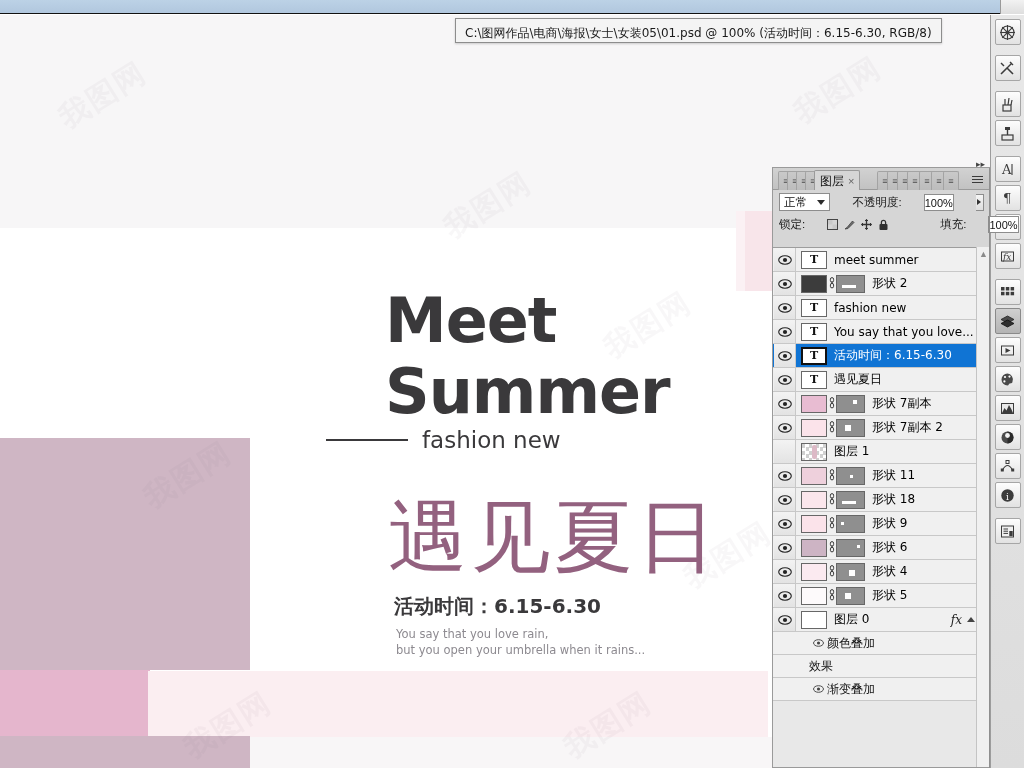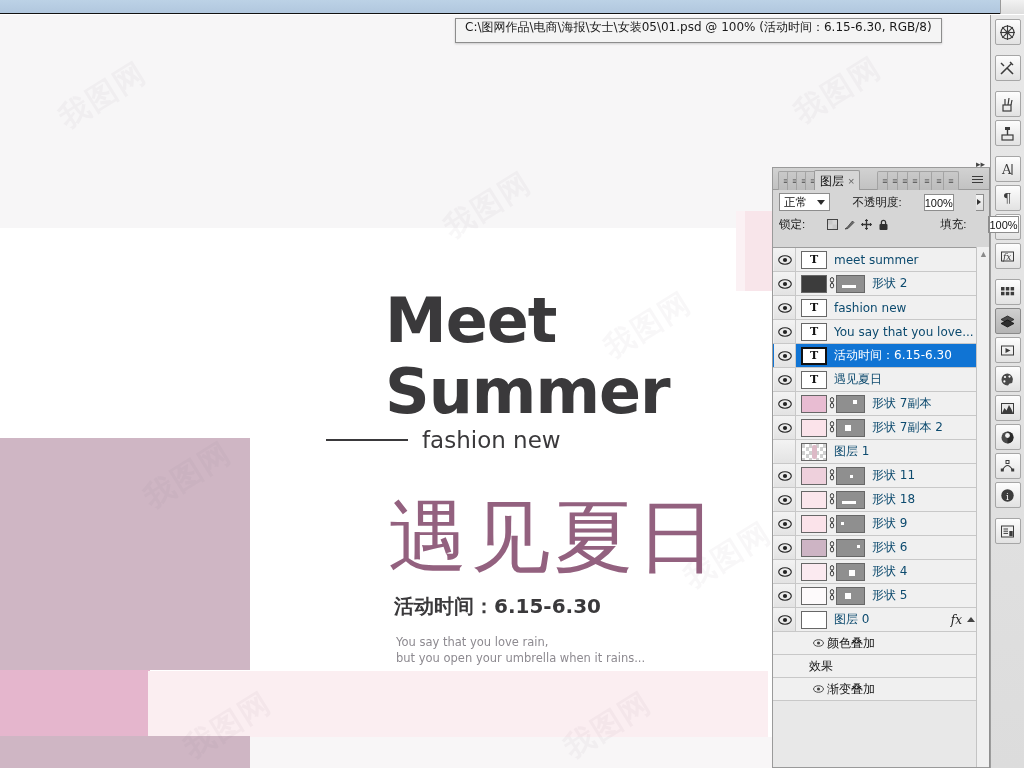--- a/index.html
+++ b/index.html
@@ -86,37 +86,37 @@
     letter-spacing: 4px; white-space: nowrap;
   }
   .poster-date {
     position: absolute; left: 394px; top: 578px;
     font-family: "DejaVu Sans", sans-serif;
     font-weight: bold; font-size: 20px; color: #3a393b; white-space: nowrap;
   }
   .poster-quote {
     position: absolute; left: 396px; top: 611px;
     font-family: "DejaVu Sans", sans-serif;
-    font-size: 11.5px; line-height: 16px; color: #8d8a90; margin-top: 8px;
+    font-size: 11.5px; line-height: 16px; color: #8d8a90;
   }
 
   
   .wm {
     position: absolute; color: rgba(120,110,120,0.055);
     font-size: 30px; font-weight: bold;
     transform: rotate(-32deg); white-space: nowrap;
     font-family: "DejaVu Sans", sans-serif; pointer-events: none;
     letter-spacing: 2px;
   }
 
   
   .doc-titlebar {
     position: absolute; left: 455px; top: 18px; height: 25px;
     background: #f4f4f4; border: 1px solid #8d8d8d;
-    display: flex; align-items: flex-start; padding: 0 9px;
+    display: flex; align-items: flex-end; padding: 0 9px;
     font-size: 12px; color: #1a1a1a; white-space: nowrap;
     box-shadow: 0 1px 2px rgba(0,0,0,0.18);
     font-family: "DejaVu Sans", sans-serif;
   }
 
   
   .dock {
     position: absolute; right: 0; top: 15px; width: 34px; height: 753px;
     background: linear-gradient(#e8e8e8, #dcdcdc);
     border-left: 1px solid #9c9c9c;
@@ -229,21 +229,21 @@
     font-size: 11px; font-weight: bold; color: #111;
     font-family: "DejaVu Serif", serif;
   }
   .thumb.sel-border { border: 2px solid #111; }
   .link-ico { width: 9px; flex: 0 0 auto; text-align: center; color: #444; font-size: 10px; }
   .mask-thumb {
     width: 29px; height: 18px; border: 1px solid #676767;
     background: #8f8f8f; flex: 0 0 auto; position: relative; overflow: hidden;
   }
   .layer-name {
-    margin-left: 7px; font-size: 12px; color: #0c4a6e;
+    margin-left: 7px; font-size: 12px; color: #000000;
     white-space: nowrap; overflow: hidden;
     font-family: "DejaVu Sans", sans-serif;
   }
   .fx-cell {
     margin-left: auto; display: flex; align-items: center; gap: 5px;
     padding-right: 14px; font-family: "DejaVu Serif", serif;
     font-style: italic; font-size: 12px; color: #222;
   }
   .fx-tri {
     width:0;height:0;border-left:4px solid transparent;border-right:4px solid transparent;

